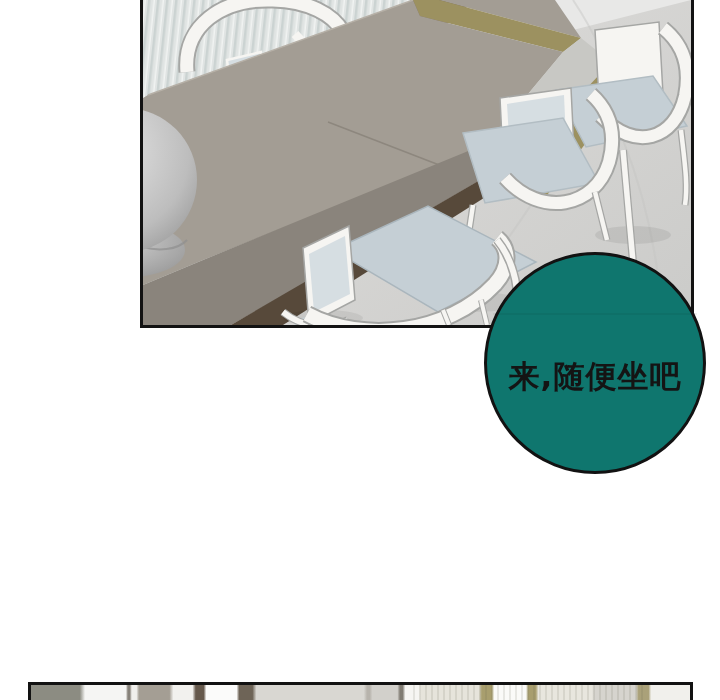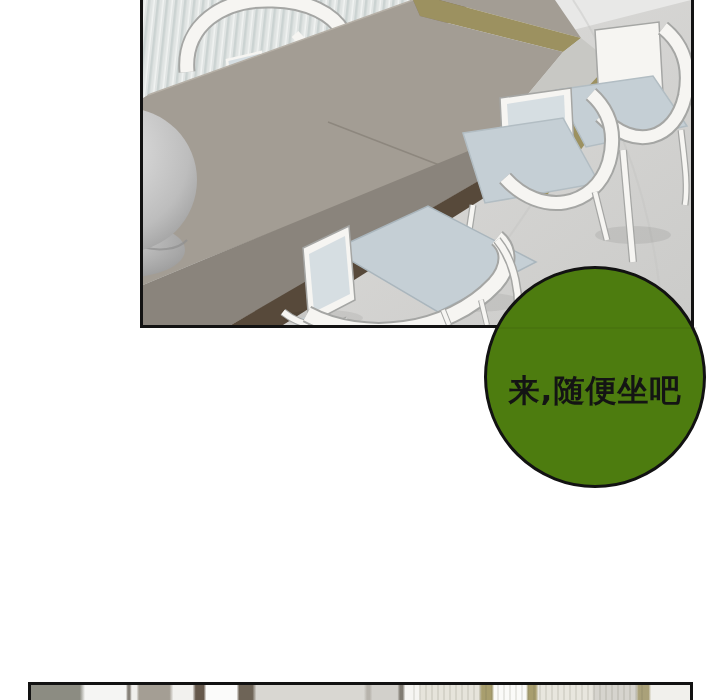--- a/index.html
+++ b/index.html
@@ -10,22 +10,22 @@
   }
   
   #panel-top{
     position:absolute;left:140px;top:0;width:554px;height:328px;
     border-left:3px solid #121212;border-right:3px solid #121212;border-bottom:3px solid #121212;
     box-sizing:border-box;background:#e8e8e7;overflow:hidden;
   }
   #panel-top svg{display:block;width:100%;height:100%;}
   
   #bubble{
-    position:absolute;left:484px;top:266px;width:222px;height:222px;
-    background:#4d7c0f;border:3px solid #121212;border-radius:50%;
+    position:absolute;left:484px;top:252px;width:222px;height:222px;
+    background:#0f766e;border:3px solid #121212;border-radius:50%;
     box-sizing:border-box;z-index:6;
   }
   #bubble .ghost-line{
     position:absolute;left:6px;right:6px;top:58px;height:2px;
     background:rgba(0,0,0,0.05);
   }
   #bubble .bubble-text{
     position:absolute;left:0;right:0;top:104px;
     text-align:center;font-size:31px;line-height:34px;font-weight:bold;
     color:#141414;letter-spacing:1px;white-space:nowrap;

